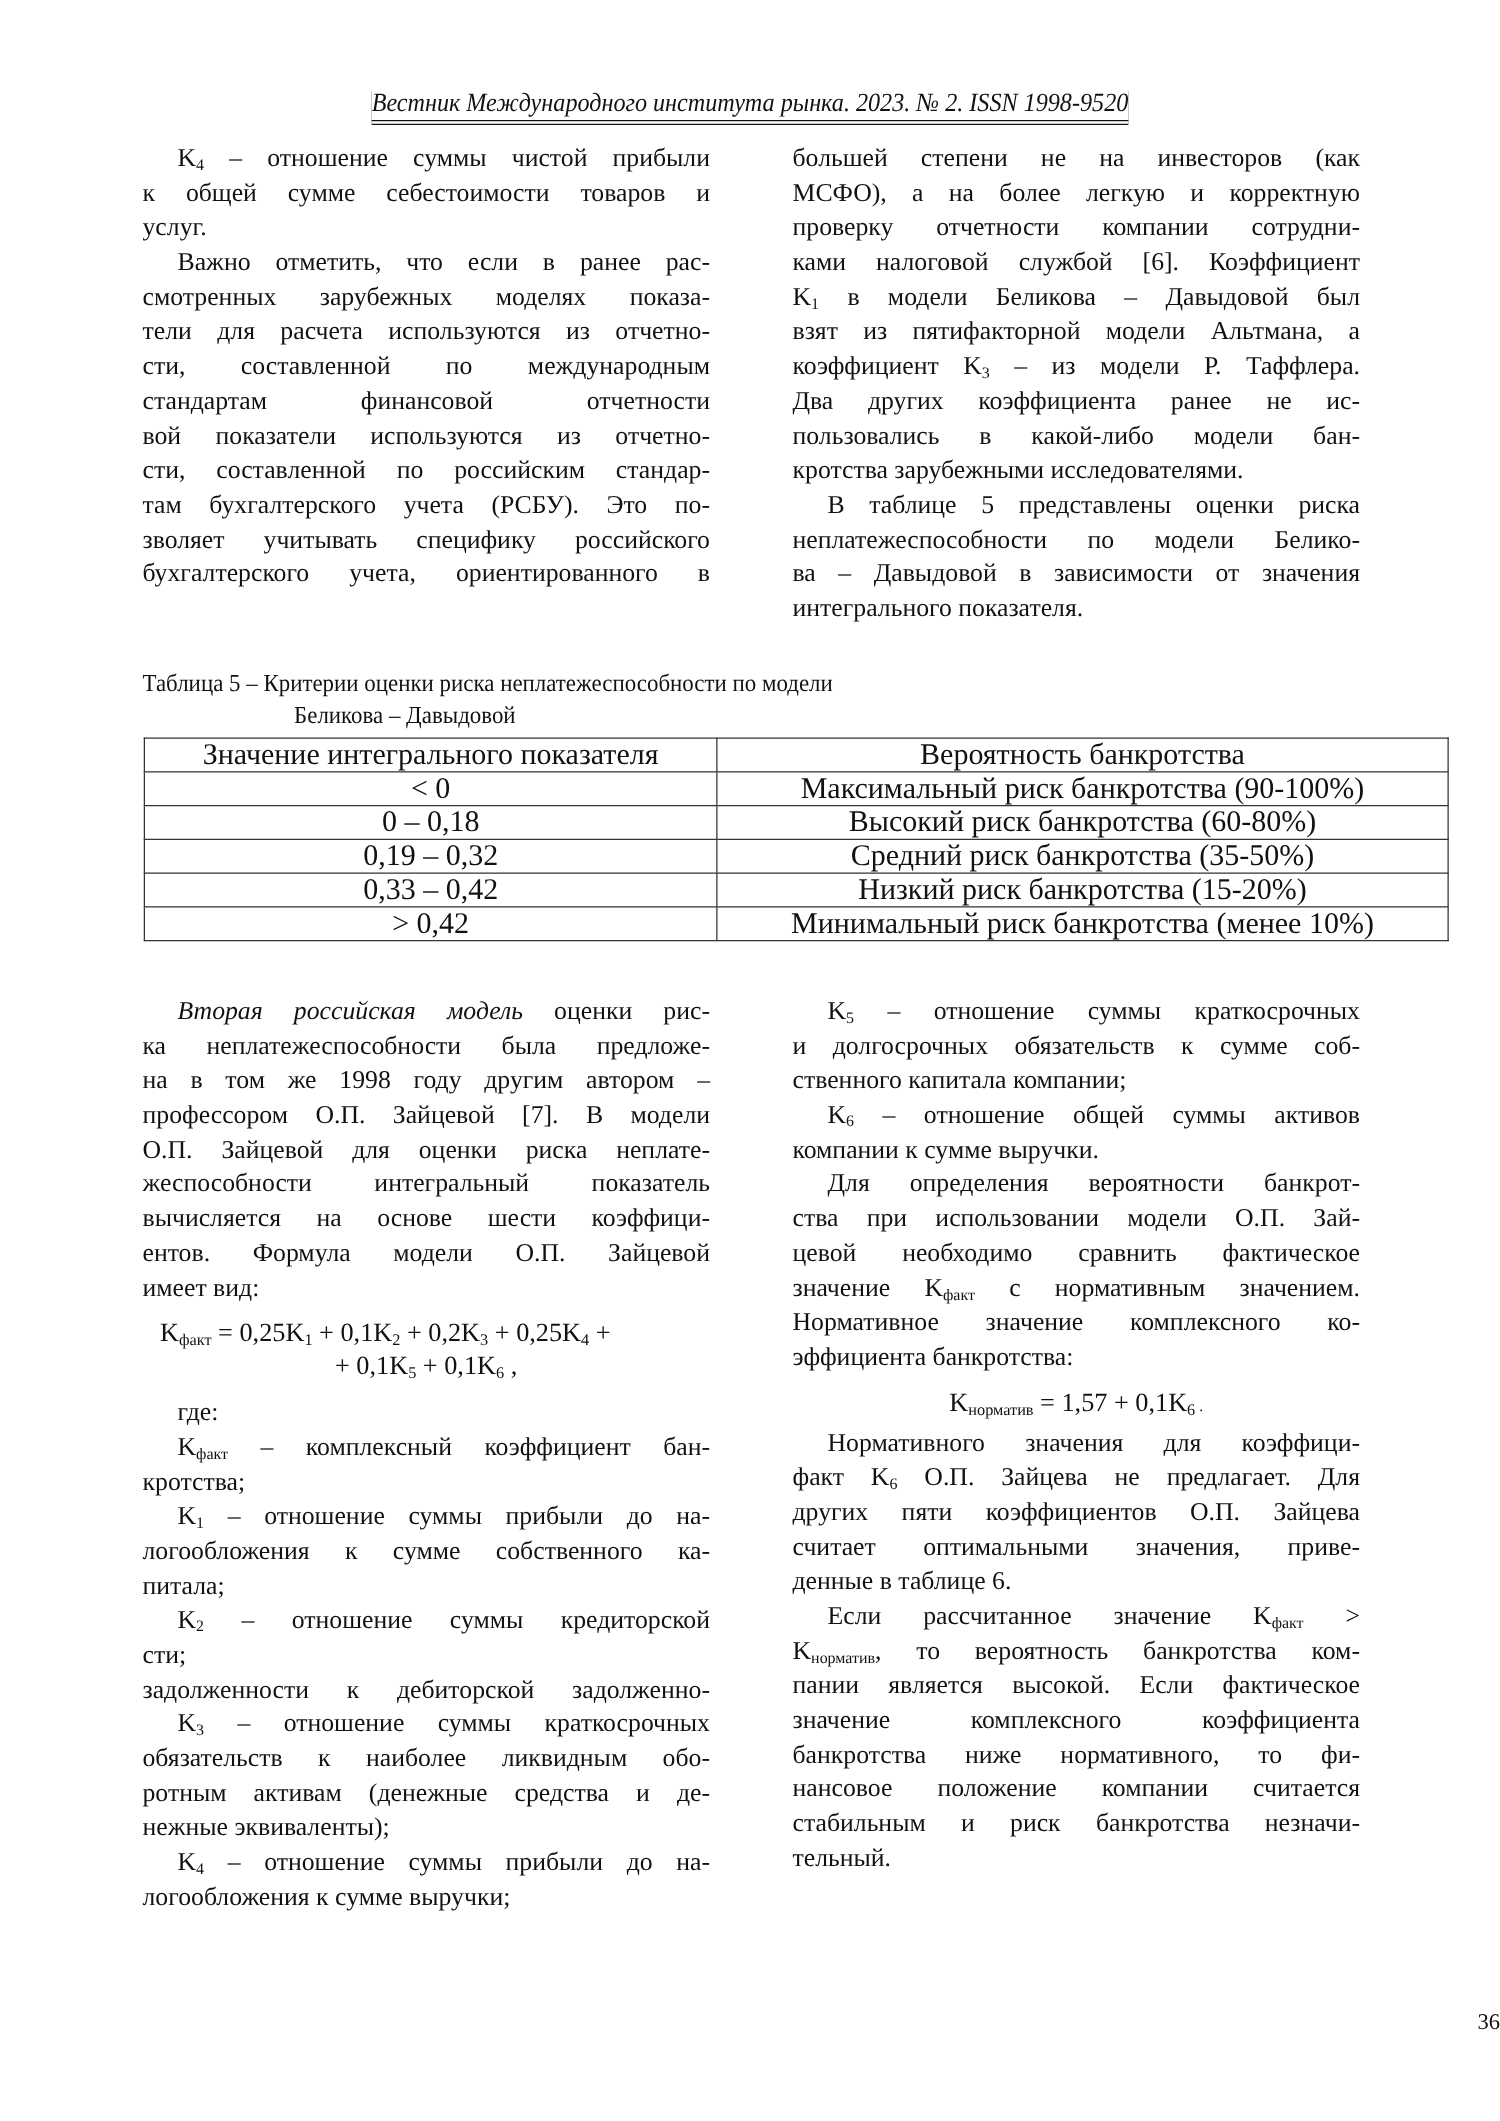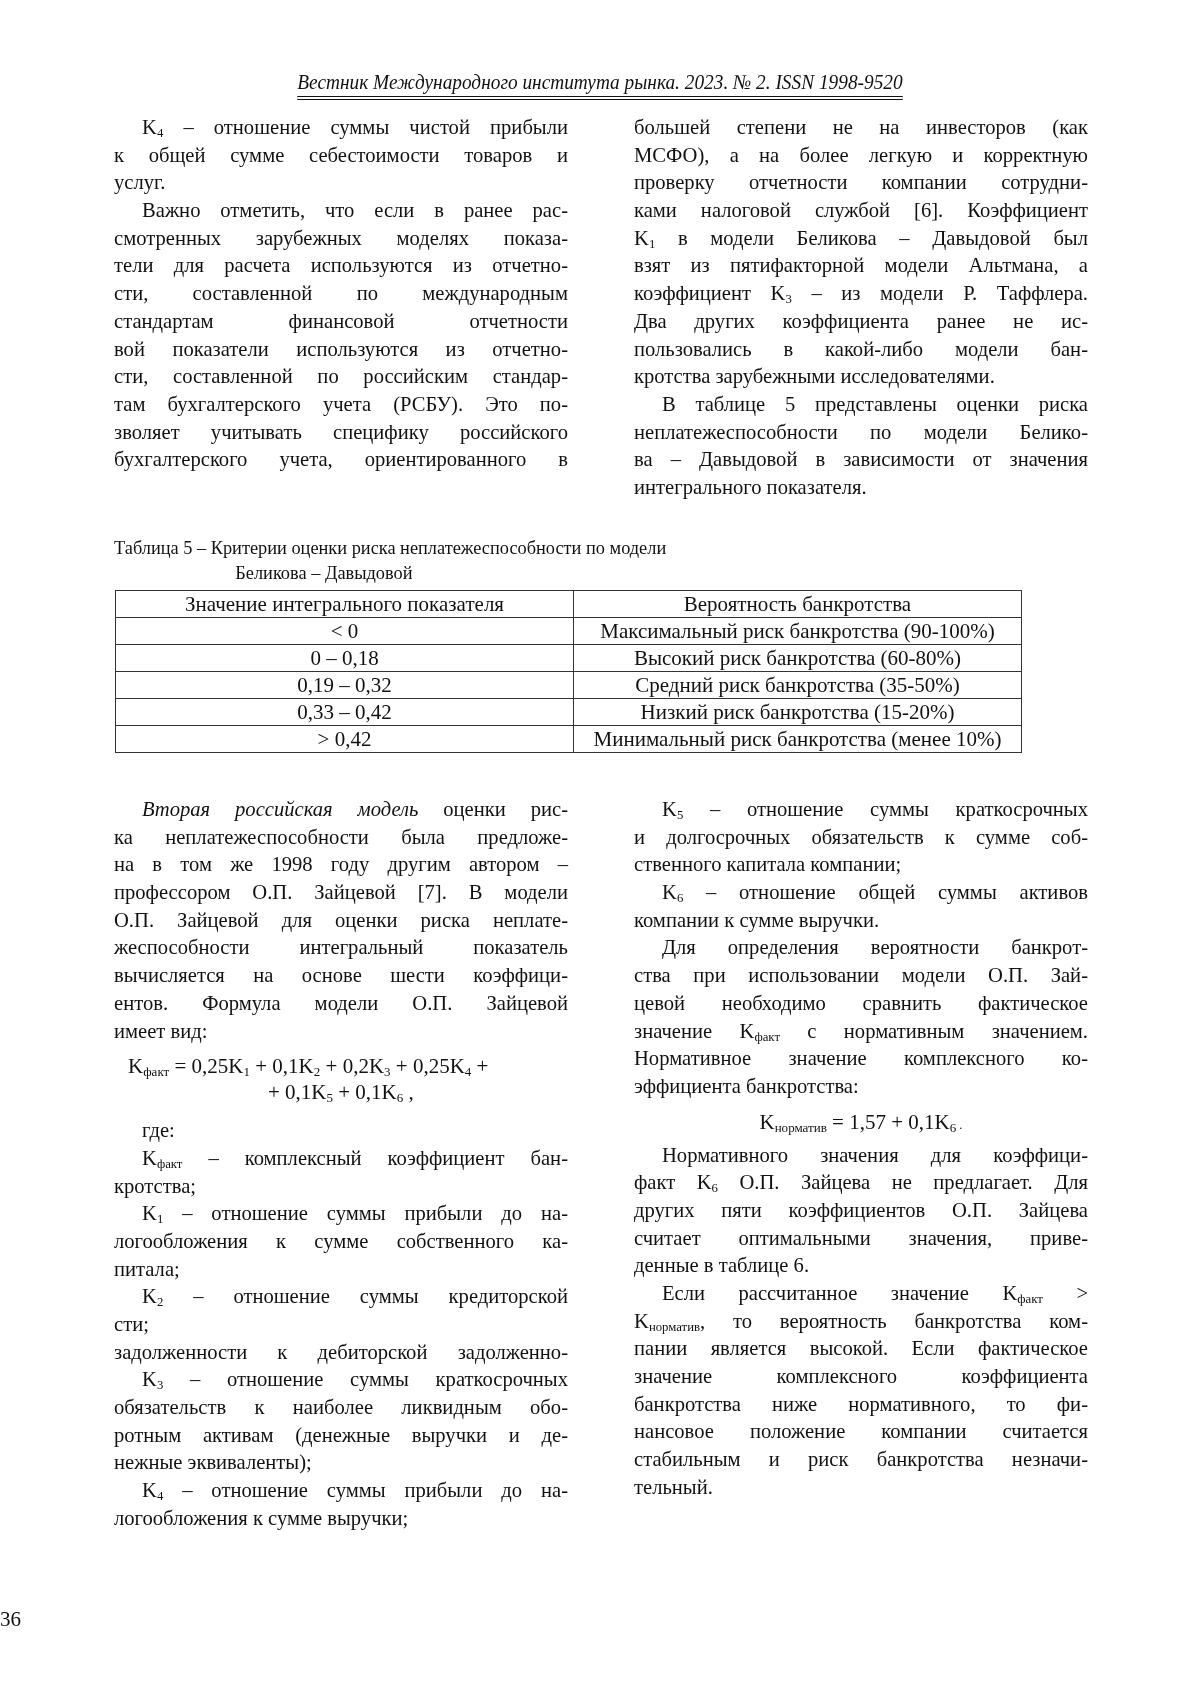--- a/index.html
+++ b/index.html
@@ -28,31 +28,31 @@
   .line.last { text-align-last: left; }
   .indent { padding-left: 28px; }
   sub { font-size: 62%; vertical-align: -0.25em; line-height: 0; }
   .formula { text-align: left; font-size: 21px; line-height: 26px; }
   .caption {
     position: absolute; left: 114px; top: 535px; font-size: 19.5px; line-height: 25px;
     transform: scaleX(0.94); transform-origin: left;
   }
   .caption .cap2 { padding-left: 129px; }
   table.crit {
-    position: absolute; left: 115px; top: 590px; width: 907px;
-    border-collapse: collapse; font-size: 21px;
+    position: absolute; left: 115px; top: 590px; width: 1044px;
+    border-collapse: collapse; font-size: 24px;
   }
   table.crit td, table.crit th {
     border: 1.3px solid #333; height: 26px; padding: 0 10px; font-weight: normal;
     line-height: 26px; white-space: nowrap;
   }
   table.crit th { text-align: center; }
   table.crit td.c1 { text-align: center; width: 437px; }
   table.crit td.c2 { text-align: center; }
-  .page-num { position: absolute; left: 0; width: 1200px; top: 1607px; text-align: left; font-size: 21px; }
+  .page-num { position: absolute; left: 0; width: 1200px; top: 1607px; text-align: right; font-size: 18px; }
   i.it { font-style: italic; }
 </style>
 </head>
 <body>
 
 <div class="header">
   <span>Вестник Международного института рынка. 2023. № 2. ISSN 1998-9520</span>
 </div>
 
 <div class="col col-left-top">
@@ -164,21 +164,21 @@
     <span class="line last">питала;</span>
   </div>
   <div class="para">
     <span class="line indent"><span>K</span><sub>2</sub><span> – отношение суммы кредиторской</span></span>
     <span class="line last">сти;</span>
     <span class="line">задолженности к дебиторской задолженно-</span>
   </div>
   <div class="para">
     <span class="line indent"><span>K</span><sub>3</sub><span> – отношение суммы краткосрочных</span></span>
     <span class="line">обязательств к наиболее ликвидным обо-</span>
-    <span class="line">ротным активам (денежные выручки и де-</span>
+    <span class="line">ротным активам (денежные средства и де-</span>
     <span class="line last">нежные эквиваленты);</span>
   </div>
   <div class="para">
     <span class="line indent"><span>K</span><sub>4</sub><span> – отношение суммы прибыли до на-</span></span>
     <span class="line last">логообложения к сумме выручки;</span>
   </div>
 </div>
 
 <div class="col col-right-bot">
   <div class="para">

